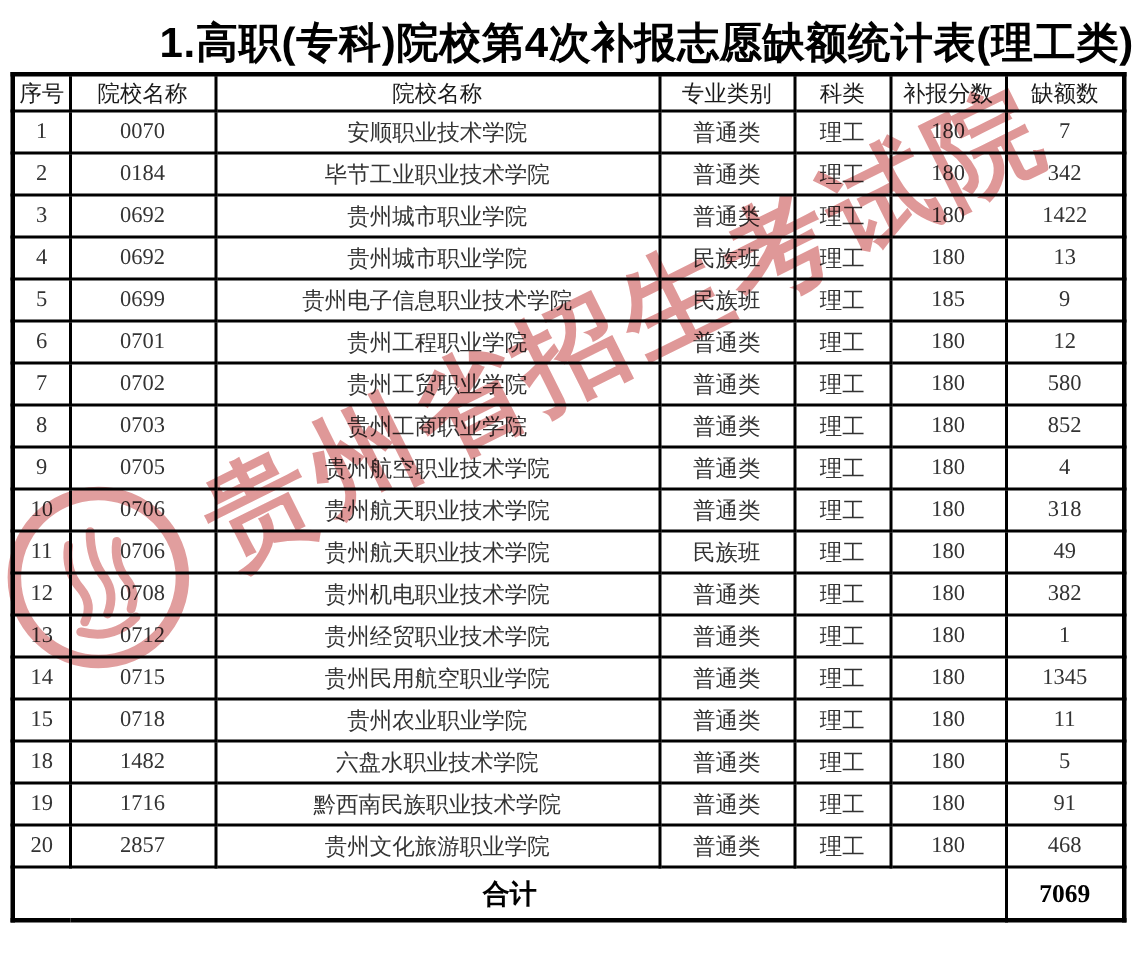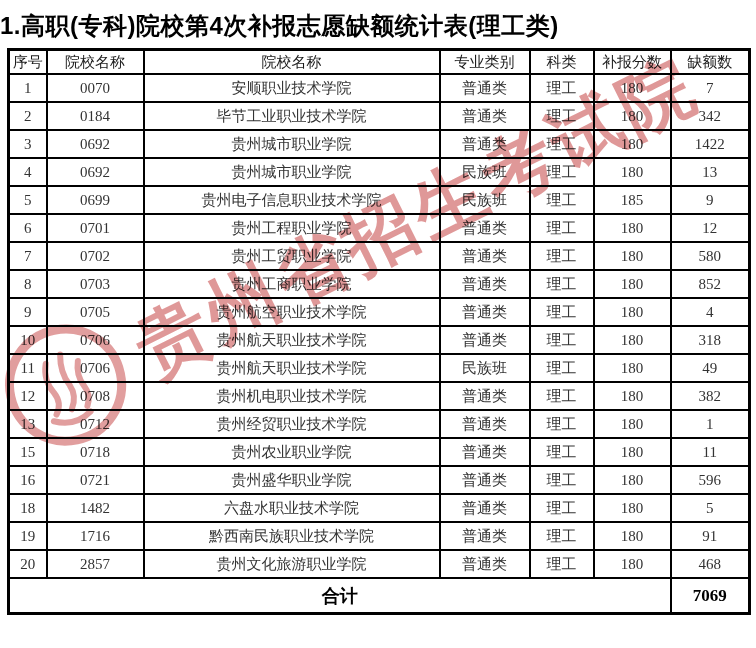--- a/index.html
+++ b/index.html
@@ -1,20 +1,20 @@
 <!DOCTYPE html>
 <html><head>
 <meta charset="utf-8">
 <style>
   html,body{margin:0;padding:0;background:#ffffff;}
   .page{position:relative;width:756px;height:648px;background:#ffffff;overflow:hidden;
         font-family:"Liberation Serif","DejaVu Serif",serif;}
-  .title{position:absolute;top:10px;left:0;width:100%;text-align:left;
+  .title{position:absolute;top:10px;left:0;width:100%;text-align:right;
          font-family:"Liberation Sans","DejaVu Sans",sans-serif;font-weight:bold;
-         font-size:24px;color:#000;letter-spacing:0.5px;}
+         font-size:28px;color:#000;letter-spacing:0.5px;}
   table.grid{position:absolute;top:48px;left:7px;width:741px;border-collapse:collapse;
              table-layout:fixed;border:3px solid #000;}
   table.grid th, table.grid td{border:2px solid #000;text-align:center;vertical-align:middle;
              padding:0;overflow:hidden;white-space:nowrap;}
   table.grid th{height:22px;font-weight:normal;font-size:15px;color:#1a1a1a;
              font-family:Liberation Serif, serif;}
   table.grid tbody td{height:26px;font-size:15px;color:#333333;}
   tr.total-row td{height:33px;}
   .total-label{font-family:"Liberation Sans","DejaVu Sans",sans-serif;
              font-weight:bold;font-size:18px;color:#000;}
@@ -167,36 +167,36 @@
         <tr>
           <td>13</td>
           <td>0712</td>
           <td>贵州经贸职业技术学院</td>
           <td>普通类</td>
           <td>理工</td>
           <td>180</td>
           <td>1</td>
         </tr>
         <tr>
+          <td>14</td>
+          <td>0715</td>
+          <td>贵州民用航空职业学院</td>
+          <td>普通类</td>
+          <td>理工</td>
+          <td>180</td>
+          <td>1345</td>
+        </tr>
+        <tr>
           <td>15</td>
           <td>0718</td>
           <td>贵州农业职业学院</td>
           <td>普通类</td>
           <td>理工</td>
           <td>180</td>
           <td>11</td>
-        </tr>
-        <tr>
-          <td>16</td>
-          <td>0721</td>
-          <td>贵州盛华职业学院</td>
-          <td>普通类</td>
-          <td>理工</td>
-          <td>180</td>
-          <td>596</td>
         </tr>
         <tr>
           <td>18</td>
           <td>1482</td>
           <td>六盘水职业技术学院</td>
           <td>普通类</td>
           <td>理工</td>
           <td>180</td>
           <td>5</td>
         </tr>

